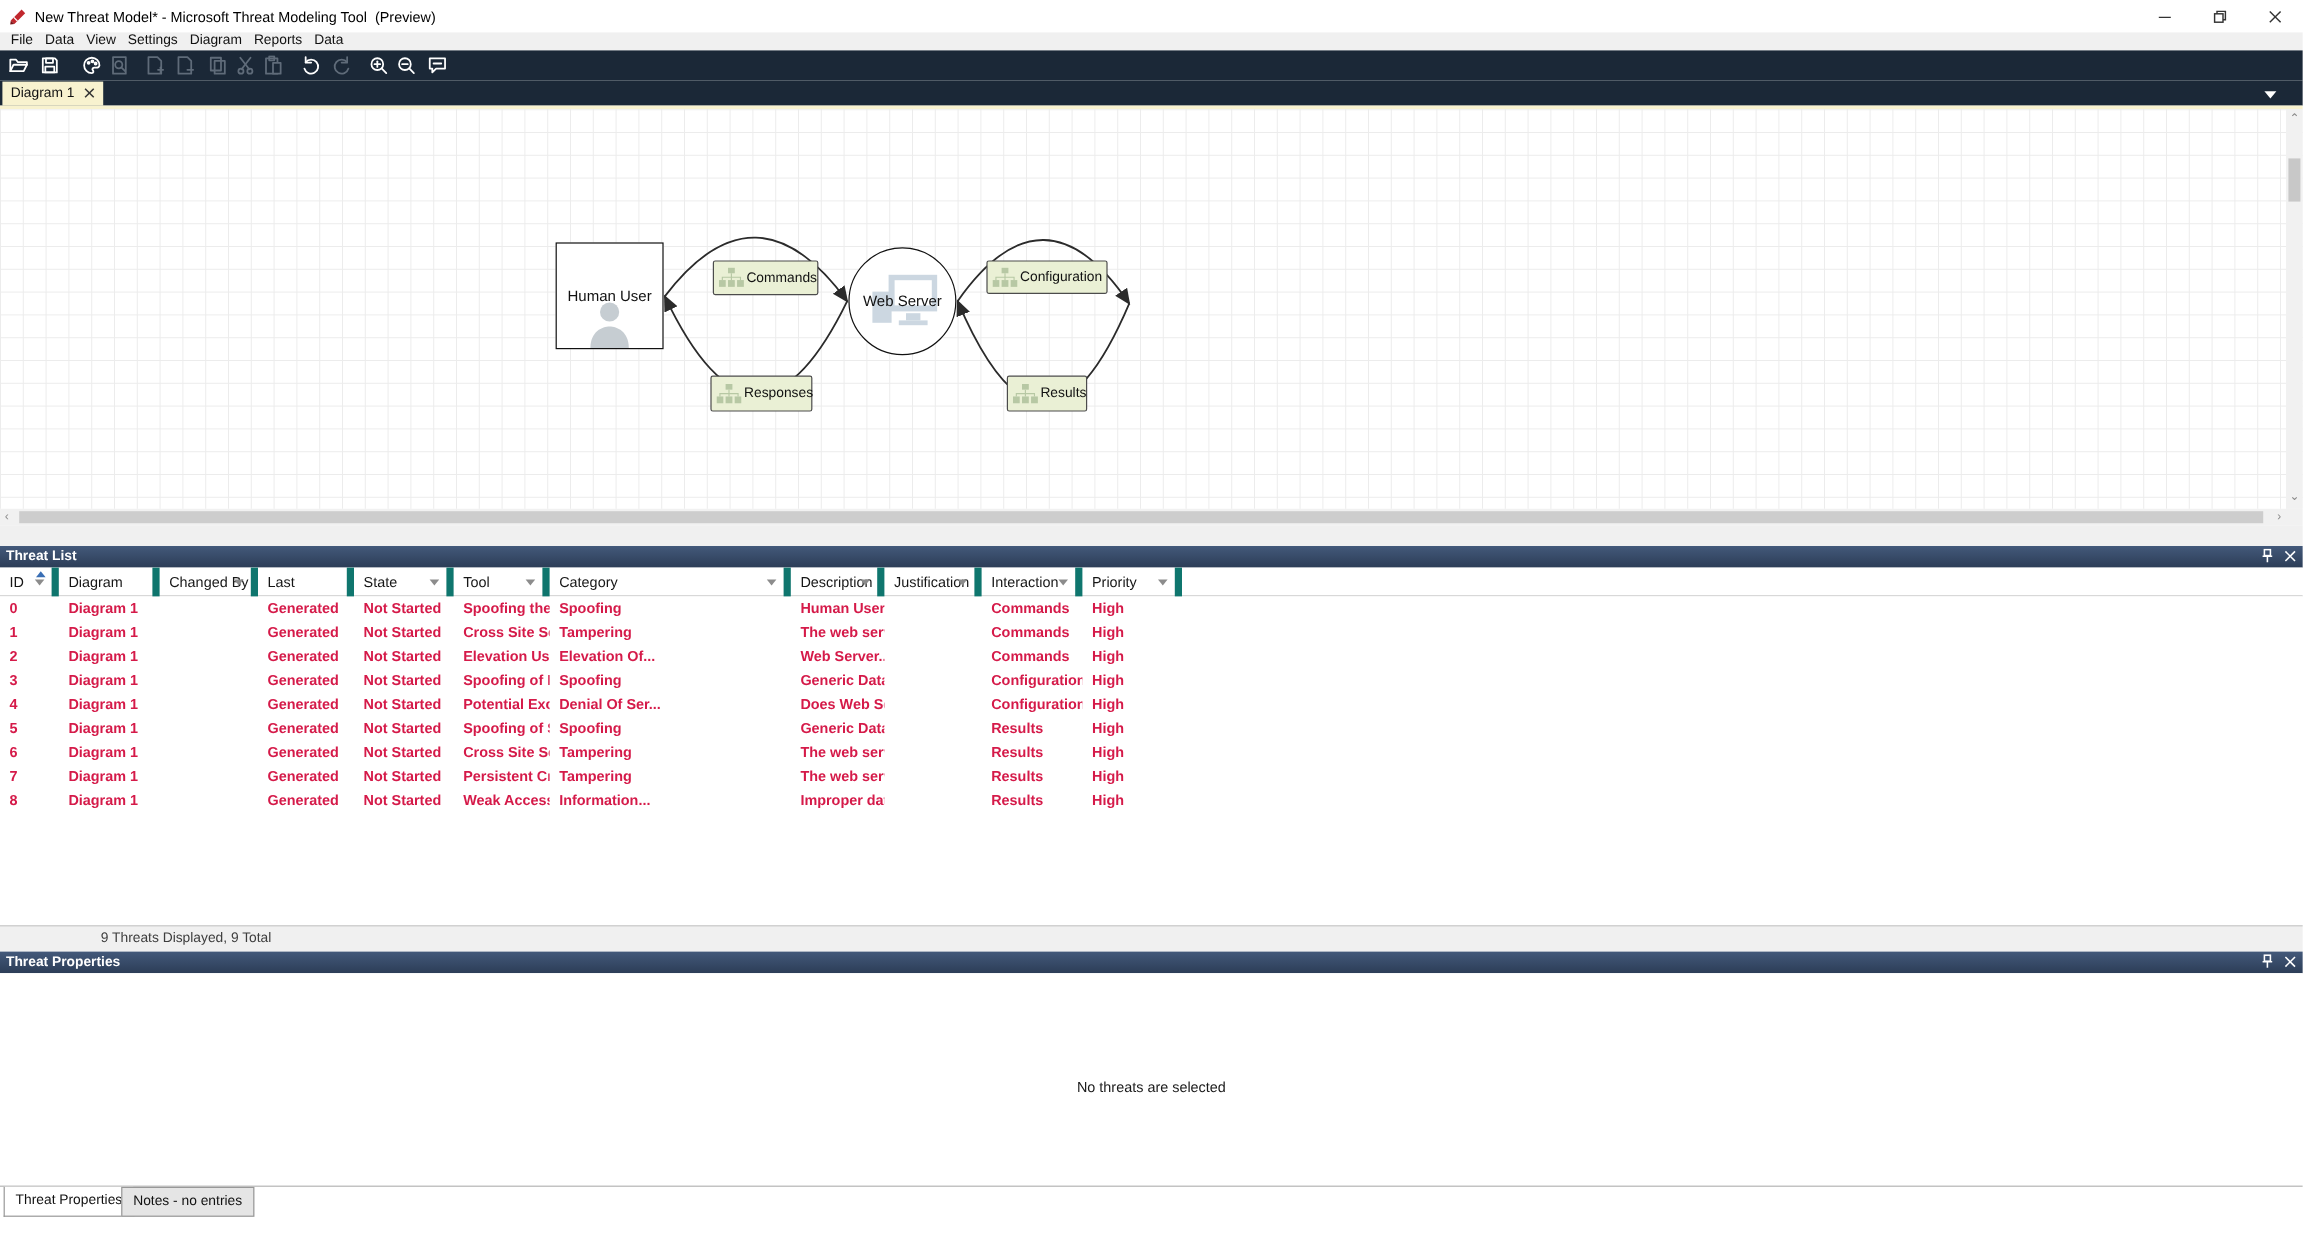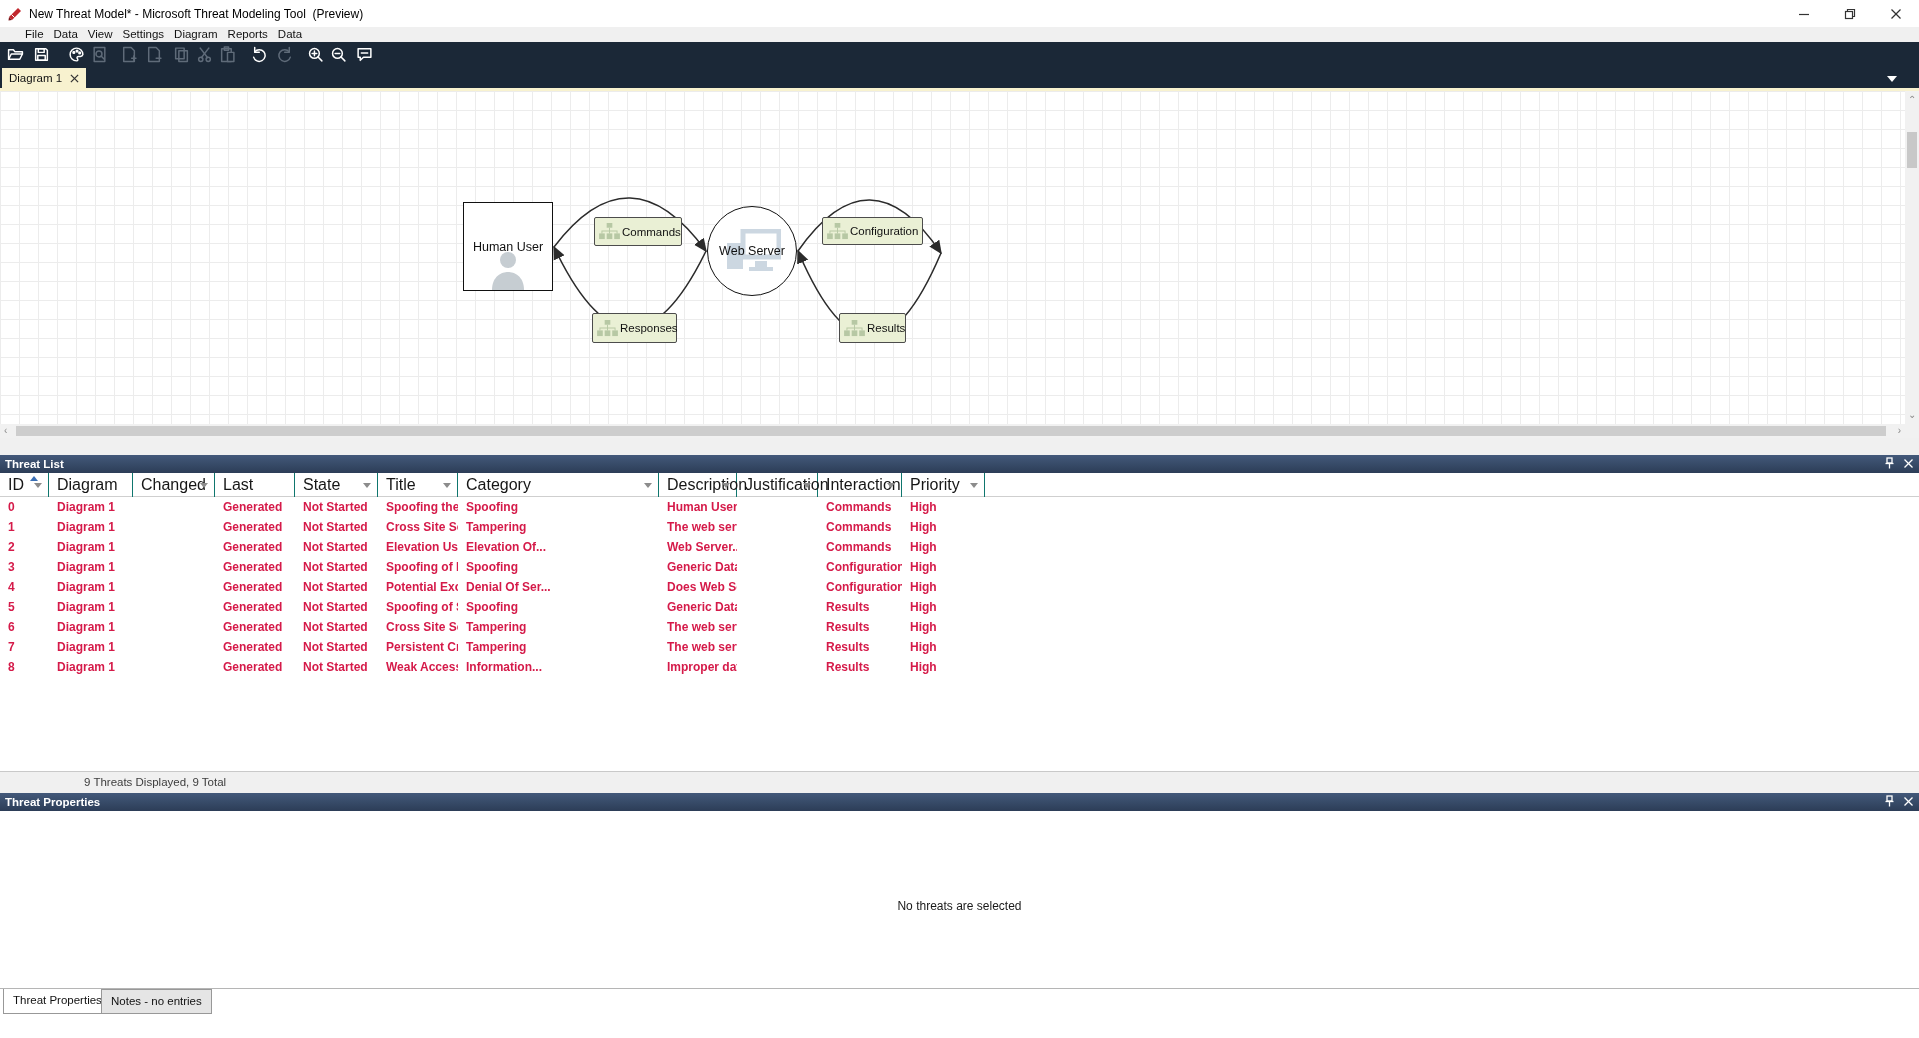--- a/index.html
+++ b/index.html
@@ -8,21 +8,21 @@
 
   
   .titlebar { position:absolute; left:0; top:0; width:1919px; height:27px; background:#ffffff; display:flex; align-items:center; }
   .app-icon { width:16px; height:16px; margin:0 6px 0 7px; }
   .title-text { font-size:12px; color:#000; white-space:pre; }
   .win-btns { position:absolute; right:0; top:0; height:27px; display:flex; }
   .win-btn { width:46px; height:27px; display:flex; align-items:center; justify-content:center; color:#222; }
   .win-btn svg { stroke:#333; stroke-width:1.2; fill:none; }
 
   
-  .menubar { position:absolute; left:0; top:27px; width:1919px; height:15px; background:#f0f0f0; display:flex; align-items:center; padding-left:20px; }
+  .menubar { position:absolute; left:0; top:27px; width:1919px; height:15px; background:#f0f0f0; display:flex; align-items:center; padding-left:4px; }
   .menu-item { font-size:11.5px; color:#111; padding:0 5px; line-height:15px; }
 
   
   .toolbar { position:absolute; left:0; top:42px; width:1919px; height:25px; background:#1b2837; }
   .tb-icon { position:absolute; top:4px; width:17px; height:17px; color:#ffffff; }
   .tb-icon.disabled { color:#5f6b79; }
   .tb-icon svg { width:17px; height:17px; stroke:currentColor; fill:none; stroke-width:1.4; stroke-linecap:round; stroke-linejoin:round; }
 
   
   .tabstrip { position:absolute; left:0; top:67px; width:1919px; height:21px; background:#1b2837; }
@@ -66,21 +66,21 @@
   .gapstrip { position:absolute; left:0; top:438px; width:1919px; height:17px; background:#f0f0f0; }
 
   
   .panelbar { position:absolute; left:0; width:1919px; height:18px; background:linear-gradient(#43597a,#2c3d57); display:flex; align-items:center;font-weight:bold; }
   .panelbar .pb-title { color:#fff; font-size:11.5px; padding-left:5px; }
   .pb-icons { position:absolute; right:4px; top:2px; display:flex; gap:6px; }
   .pb-icons svg { width:13px; height:13px; stroke:#fff; stroke-width:1.3; fill:none; }
 
   
   .tl-header { position:absolute; left:0; top:473px; width:1919px; height:24px; background:#fff; border-bottom:1px solid #cfcfcf; }
-  .hcell { position:absolute; top:0; height:36px; font-size:16px; color:#161616; line-height:24px; padding-left:8px; border-right:1px solid #0f766e; }
+  .hcell { position:absolute; top:0; height:36px; font-size:12px; color:#161616; line-height:24px; padding-left:8px; border-right:6px solid #0f766e; }
   .cell  { position:absolute; top:0; height:20px; font-size:12px; font-weight:bold; color:#d51a49; line-height:20px; padding-left:8px; white-space:nowrap; overflow:hidden; }
   .c0 { left:0; width:49px; } .c1 { left:49px; width:84px; } .c2 { left:133px; width:82px; }
   .c3 { left:215px; width:80px; } .c4 { left:295px; width:83px; } .c5 { left:378px; width:80px; }
   .c6 { left:458px; width:201px; } .c7 { left:659px; width:78px; } .c8 { left:737px; width:81px; }
   .c9 { left:818px; width:84px; } .c10 { left:902px; width:83px; }
   .filter-tri { position:absolute; right:6px; top:10px; width:0; height:0; border-left:4px solid transparent; border-right:4px solid transparent; border-top:5px solid #8c8c8c; }
   .sort-asc { position:absolute; left:30px; top:3px; width:0; height:0; border-left:4px solid transparent; border-right:4px solid transparent; border-bottom:5px solid #3a6fb5; }
   .tl-body { position:absolute; left:0; top:497px; width:1919px; }
   .tl-row { position:relative; width:1919px; height:20px; background:#fff; }
 
@@ -328,21 +328,21 @@
         </svg>
     </span>
   </div>
 
   <div class="tl-header">
       <div class="hcell c0"><span>ID</span><span class="sort-asc"></span><span class="filter-tri"></span></div>
       <div class="hcell c1"><span>Diagram</span></div>
       <div class="hcell c2"><span>Changed By</span><span class="filter-tri"></span></div>
       <div class="hcell c3"><span>Last Modified</span></div>
       <div class="hcell c4"><span>State</span><span class="filter-tri"></span></div>
-      <div class="hcell c5"><span>Title</span><span class="filter-tri"></span></div>
+      <div class="hcell c5"><span>Tool</span><span class="filter-tri"></span></div>
       <div class="hcell c6"><span>Category</span><span class="filter-tri"></span></div>
       <div class="hcell c7"><span>Description</span><span class="filter-tri"></span></div>
       <div class="hcell c8"><span>Justification</span><span class="filter-tri"></span></div>
       <div class="hcell c9"><span>Interaction</span><span class="filter-tri"></span></div>
       <div class="hcell c10"><span>Priority</span><span class="filter-tri"></span></div>
     </div>
   <div class="tl-body">
       <div class="tl-row">
         <div class="cell c0">0</div>
         <div class="cell c1">Diagram 1</div>

